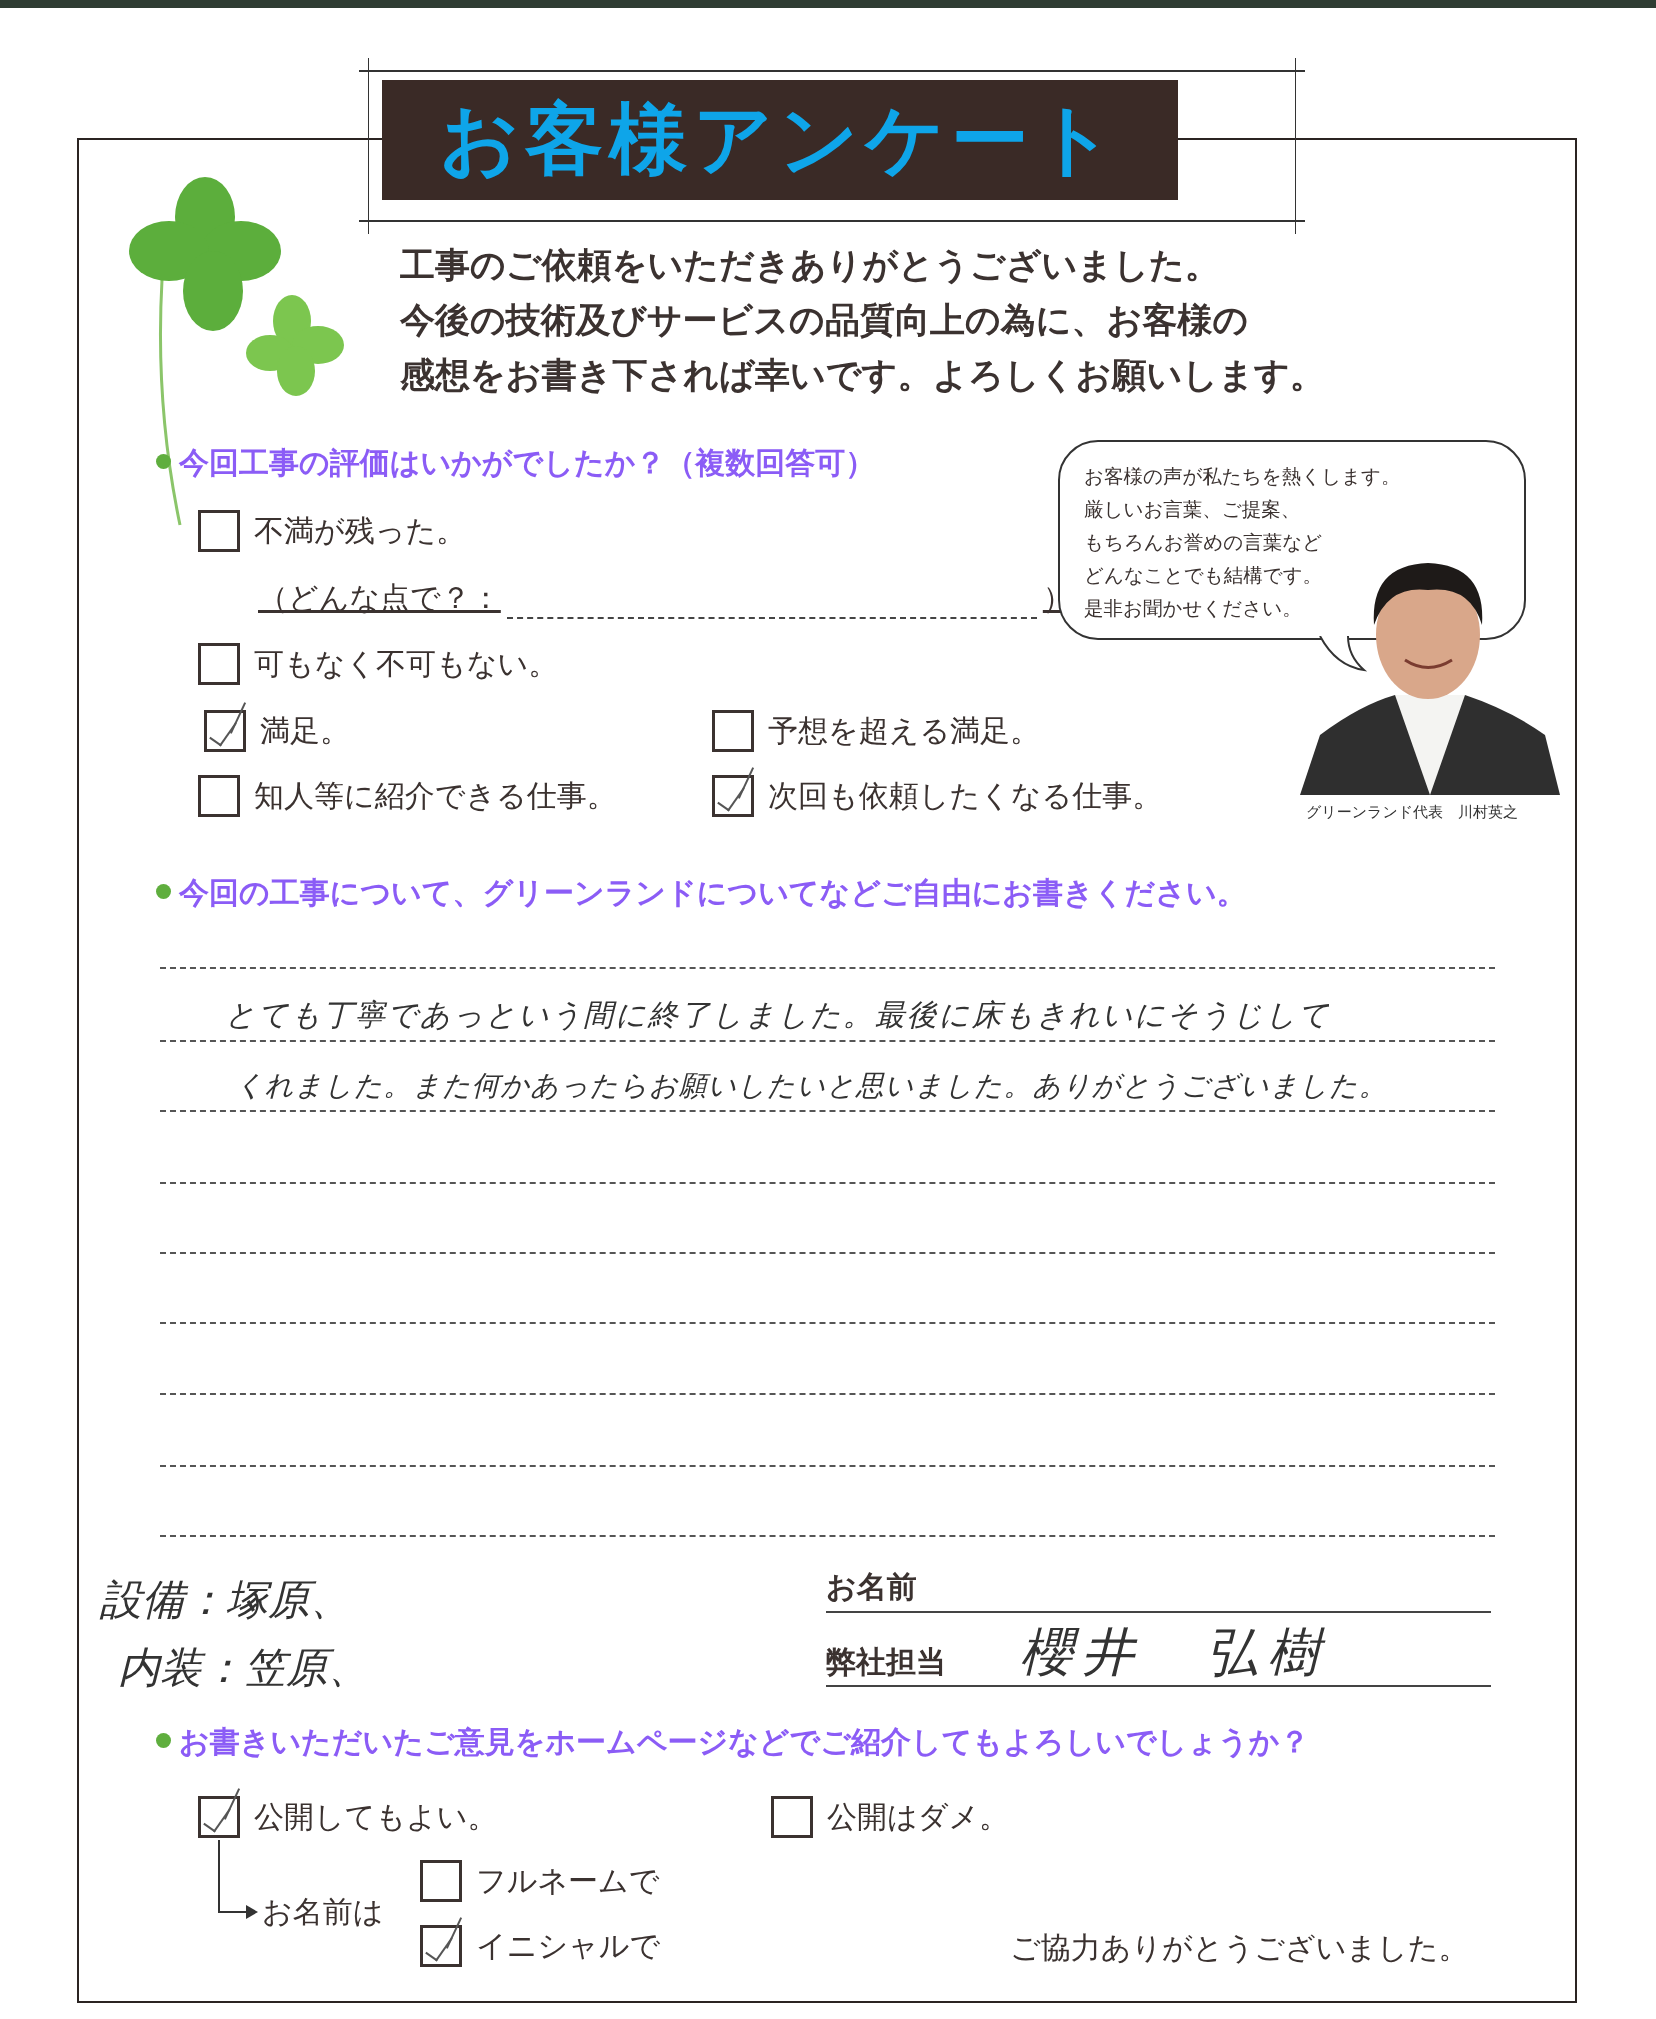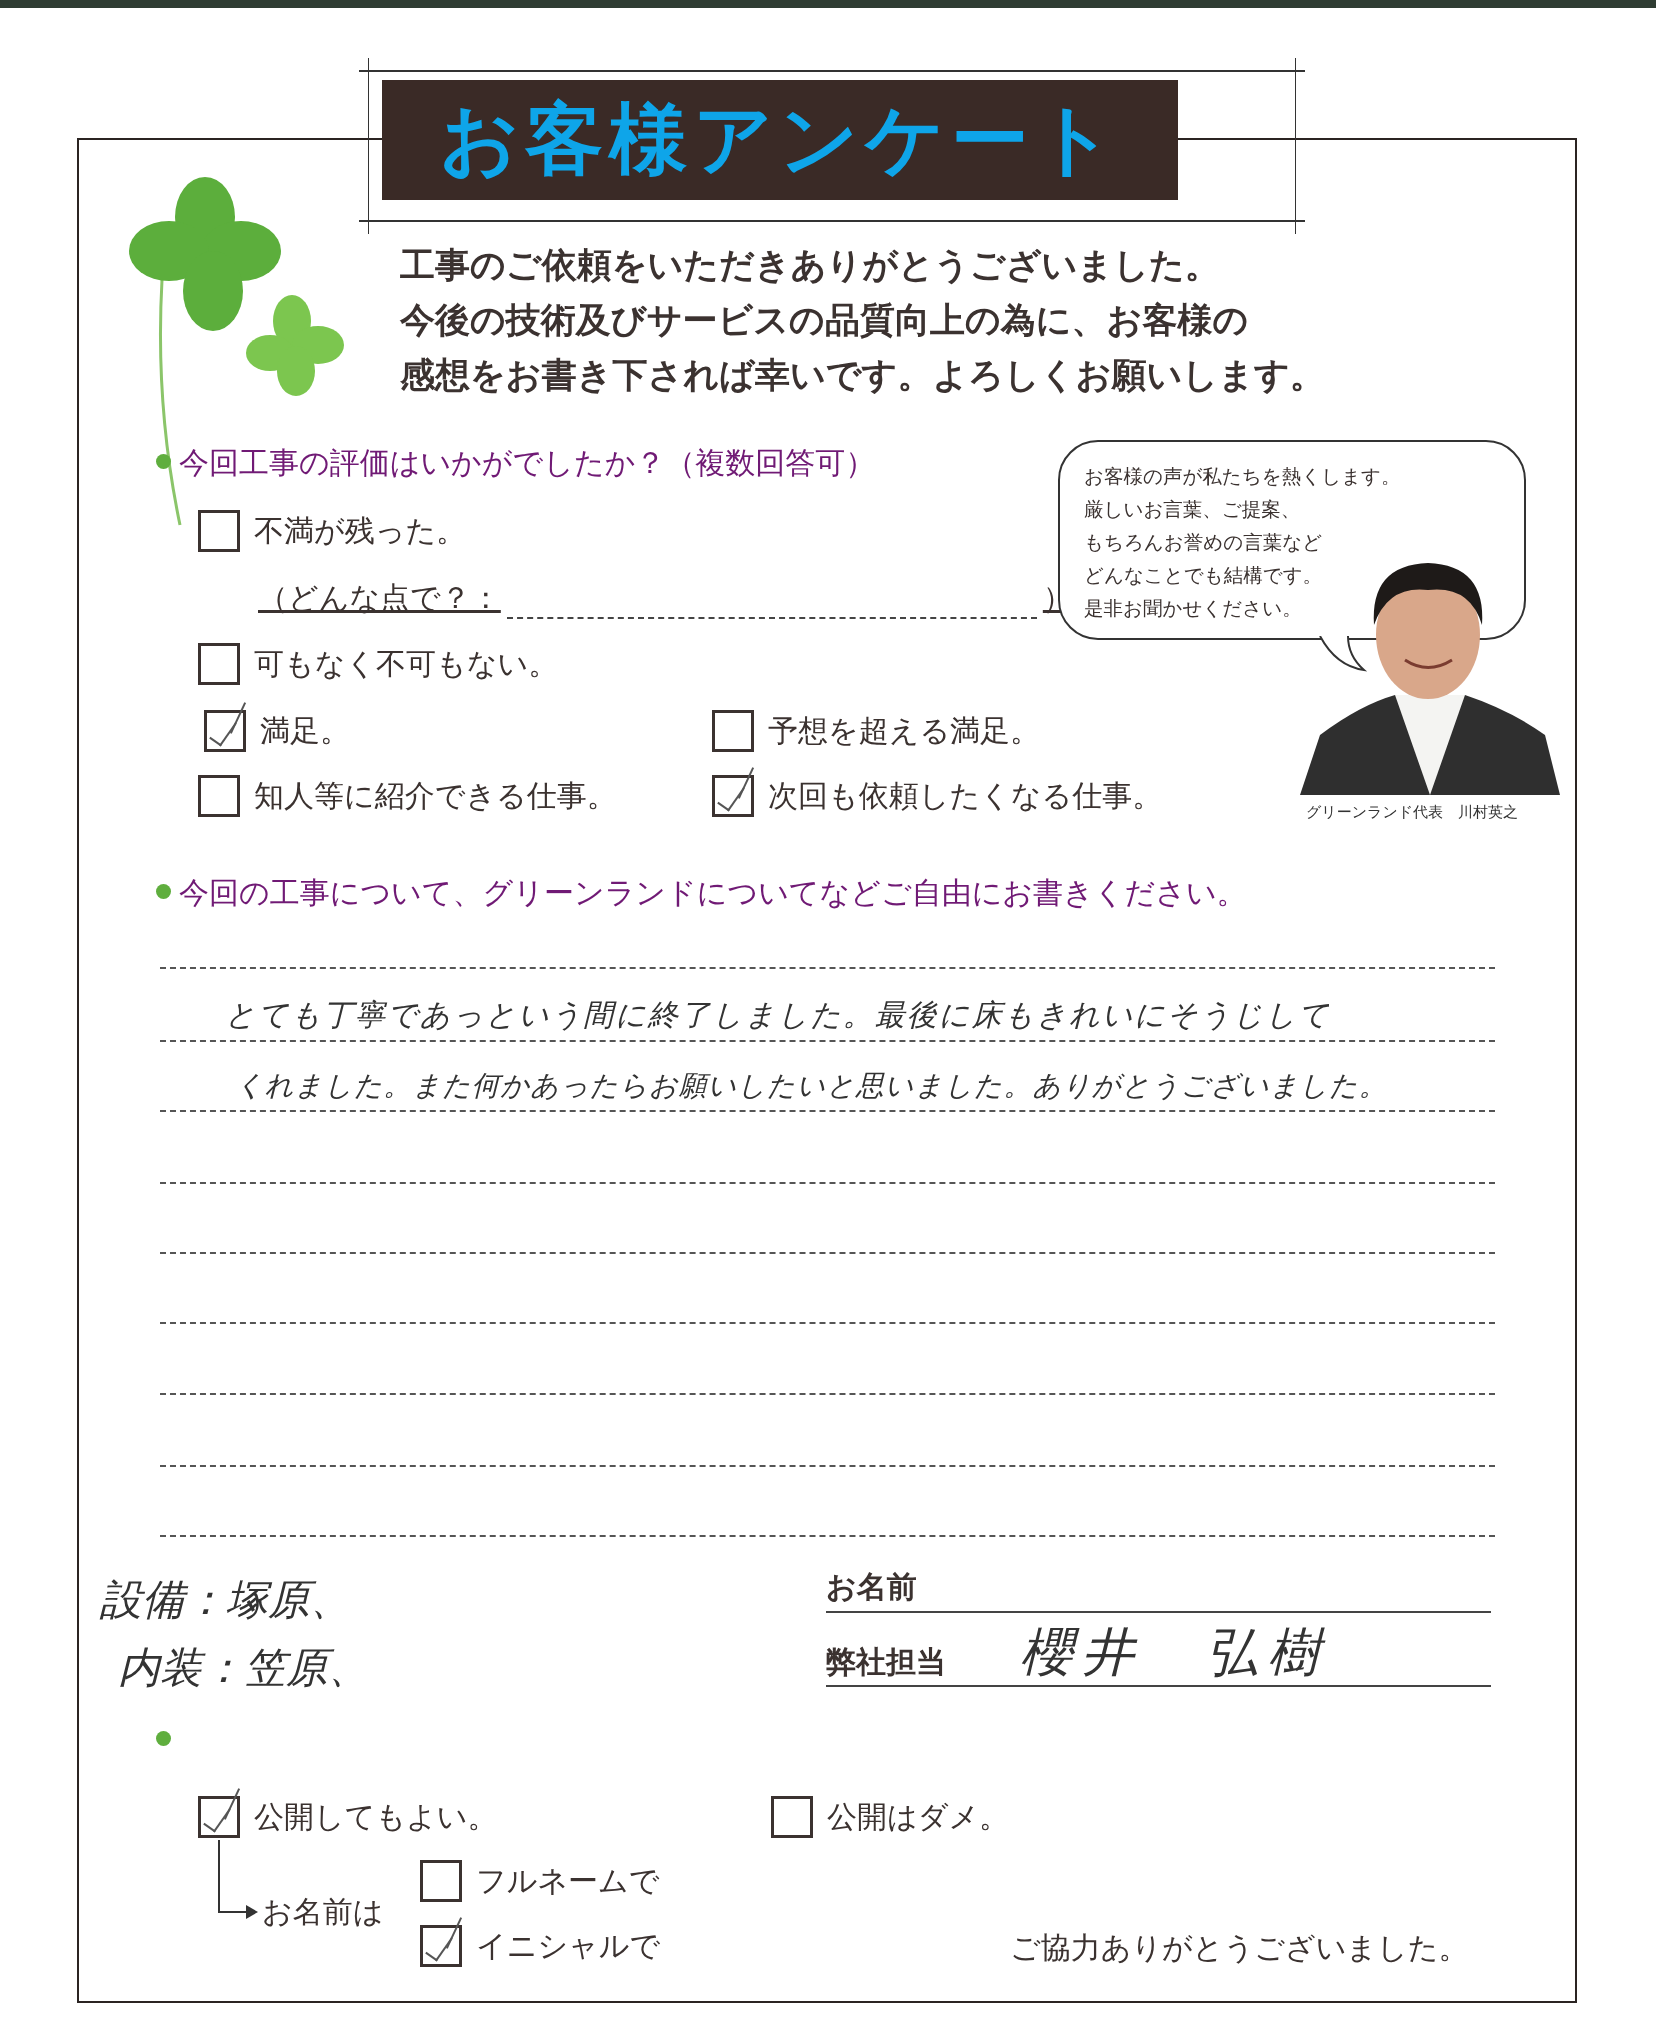--- a/index.html
+++ b/index.html
@@ -9,21 +9,21 @@
   .frame { position:absolute; left:77px; top:138px; width:1500px; height:1865px;
            border:2px solid #2b2422; box-sizing:border-box; }
   .banner-lines { position:absolute; left:368px; top:58px; width:928px; height:176px;
                   border-left:1.5px solid #333; border-right:1.5px solid #333; box-sizing:border-box; }
   .banner-lines .hl { position:absolute; left:-10px; right:-10px; height:2px; background:#333; }
   .banner { position:absolute; left:382px; top:80px; width:796px; height:120px; background:#3a2a26;
             color:#0ea5e9; font-weight:bold; font-size:78px; letter-spacing:6px;
             display:flex; align-items:center; justify-content:center;text-align:right; }
   .intro { position:absolute; left:400px; top:238px; font-size:35px; font-weight:bold; line-height:55px; color:#3b3230; }
   .clover { position:absolute; }
-  .section-head { position:absolute; font-size:30px; font-weight:normal; color:#701a75; white-space:nowrap; }
+  .section-head { position:absolute; font-size:30px; font-weight:bold; color:#8b5cf6; white-space:nowrap; }
   .dot { display:inline-block; width:15px; height:15px; border-radius:50%; background:#5fae3e; margin-right:8px; vertical-align:middle; position:relative; top:-3px; }
   .cb-row { position:absolute; display:flex; align-items:center; font-size:30px; white-space:nowrap; }
   .cb { width:42px; height:42px; border:3px solid #3b3230; box-sizing:border-box; margin-right:14px; position:relative; flex:none; }
   .cb.checked::after { content:""; position:absolute; left:9px; top:4px; width:12px; height:26px;
         border-right:2px solid #555; border-bottom:2px solid #555; transform:rotate(35deg); }
   .cb.checked::before { content:""; position:absolute; left:30px; top:-12px; width:2px; height:34px; background:#555; transform:rotate(25deg); }
   .detail { position:absolute; left:258px; top:578px; font-size:30px; display:flex; align-items:flex-end;text-decoration:underline; }
   .detail .fill { width:530px; border-bottom:2px dashed #444; height:34px; margin:0 6px; }
   .bubble { position:absolute; left:1058px; top:440px; width:468px; height:200px; border:2px solid #333;
             border-radius:40px; background:#fff; box-sizing:border-box; padding:18px 24px; font-size:19.5px; line-height:33px; color:#3b3230; }
@@ -143,21 +143,21 @@
 <div class="hand" style="left:100px;top:1572px;font-size:42px">設備：塚原、</div>
 <div class="hand" style="left:118px;top:1640px;font-size:42px">内装：笠原、</div>
 
 <div class="name-label" style="left:826px;top:1567px">お名前</div>
 <div class="name-line" style="left:826px;top:1611px;width:665px"></div>
 <div class="name-label" style="left:826px;top:1642px">弊社担当</div>
 <div class="hand" style="left:1020px;top:1618px;font-size:52px;letter-spacing:10px">櫻井　弘樹</div>
 <div class="name-line" style="left:826px;top:1685px;width:665px"></div>
 
 <div class="section-head" style="left:156px;top:1722px">
-  <span class="dot"></span>
+  <span class="dot"></span><span>お書きいただいたご意見をホームページなどでご紹介してもよろしいでしょうか？</span>
 </div>
 <div class="cb-row" style="left:198px;top:1796px">
   <span class="cb checked"></span>
     <span>公開してもよい。</span>
 </div>
 <div class="cb-row" style="left:771px;top:1796px">
   <span class="cb"></span>
     <span>公開はダメ。</span>
 </div>
 <div class="arrow-v"></div>

